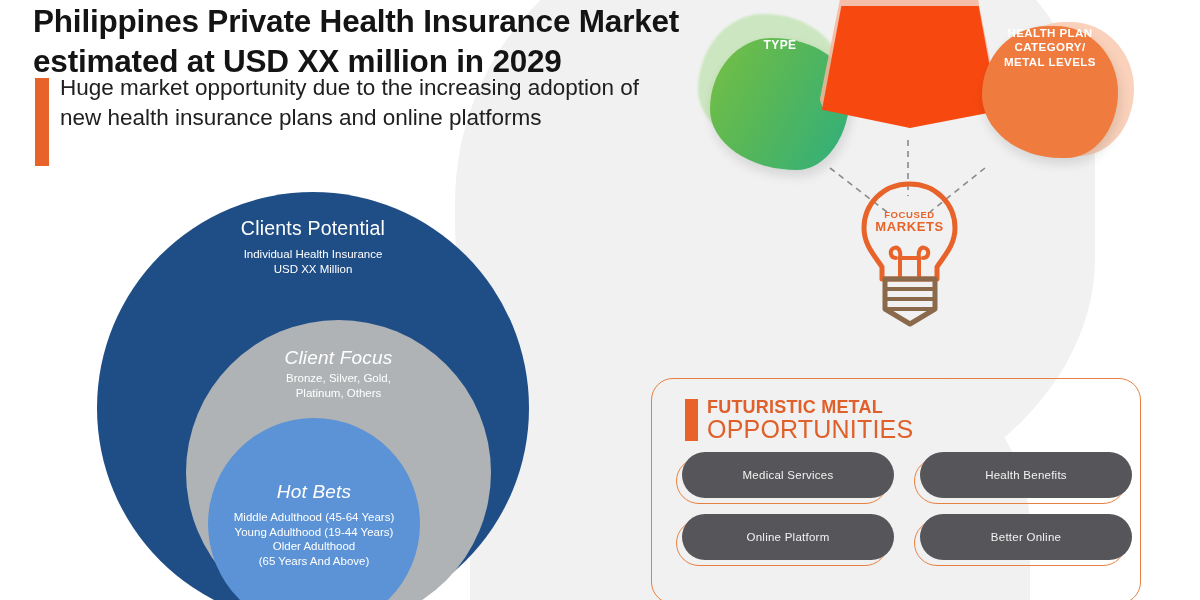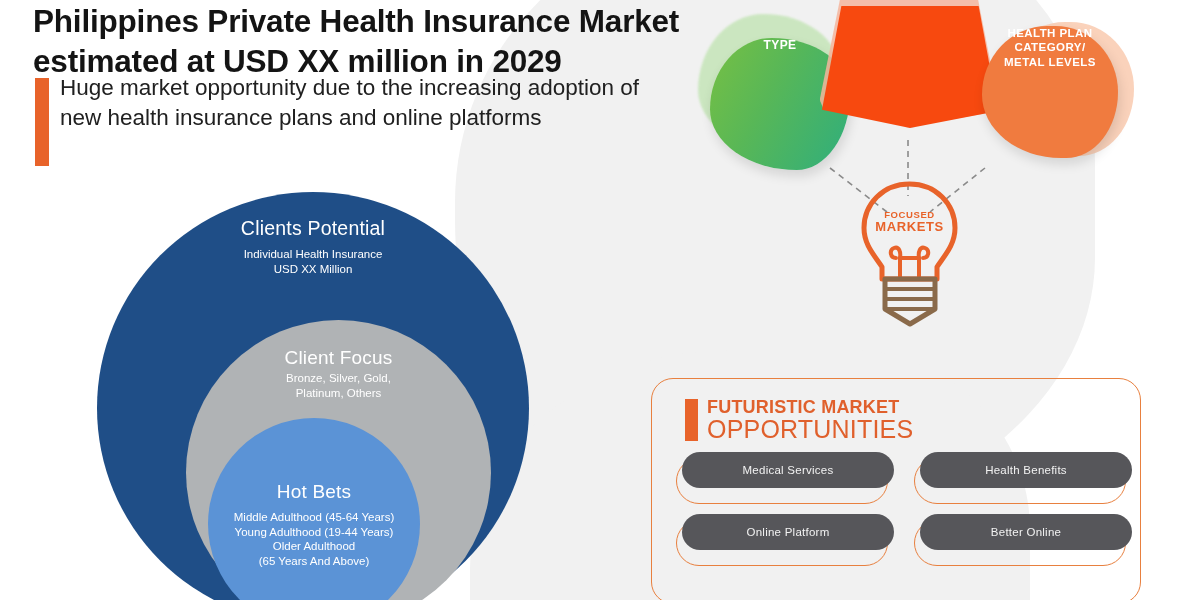--- a/index.html
+++ b/index.html
@@ -48,21 +48,21 @@
   .circ{position:absolute;border-radius:50%;}
   .circ.outer{left:97px;top:192px;width:432px;height:432px;background:#1f4e87;}
   .circ.mid{left:186px;top:320px;width:305px;height:305px;background:#b0b3b5;}
   .circ.inner{left:208px;top:418px;width:212px;height:212px;background:#5b93d6;}
 
   .c-label{
     position:absolute;text-align:center;color:#ffffff;
     width:100%;left:0;
   }
   .c-title{font-size:19.5px;font-weight:normal;letter-spacing:.2px;}
-  .c-title.small{font-size:19px;}
+  .c-title.small{font-size:19px;font-style:italic;}
   .c-sub{font-size:11.5px;line-height:1.28;margin-top:7px;font-weight:normal;}
   .c-sub.tight{margin-top:2px;}
 
   .outer .c-label{top:25px;}
   .mid   .c-label{top:27px;}
   .inner .c-label{top:63px;}
 
   
   .petals{position:absolute;left:690px;top:0px;width:460px;height:200px;z-index:5;}
   .petal{position:absolute;display:flex;align-items:flex-start;justify-content:center;text-align:center;}
@@ -150,21 +150,21 @@
   }
   .pill-wrap.p0{left:0px;  top:0px;}
   .pill-wrap.p1{left:238px;top:0px;}
   .pill-wrap.p2{left:0px;  top:62px;}
   .pill-wrap.p3{left:238px;top:62px;}
   .pill-outline{
     position:absolute;left:-6px;top:6px;width:212px;height:46px;
     border:1.2px solid #e8803f;border-radius:23px;box-sizing:border-box;
   }
   .pill{
-    position:absolute;left:0;top:0;width:212px;height:36px;
+    position:absolute;left:0;top:0;width:212px;height:46px;
     background:#56565a;border-radius:23px;
     display:flex;align-items:center;justify-content:center;
     color:#f2f2f2;font-size:11.5px;letter-spacing:.25px;
     box-sizing:border-box;
   }
 </style>
 </head>
 <body>
 
 <div id="stage">
@@ -248,21 +248,21 @@
     </svg>
     <div class="bulb-text">
       <span class="l1">FOCUSED</span>
       <span class="l2">MARKETS</span>
     </div>
   </div>
 
   <div class="fmo">
     <div class="fmo-head">
       <div class="fmo-bar"></div>
-      <div class="fmo-t1">FUTURISTIC MARKET</div>
+      <div class="fmo-t1">FUTURISTIC METAL</div>
       <div class="fmo-t2">OPPORTUNITIES</div>
     </div>
 
     <div class="pills">
 
       <div class="pill-wrap p0">
         <div class="pill-outline"></div>
         <div class="pill">
           <span>Medical Services</span>
         </div>

